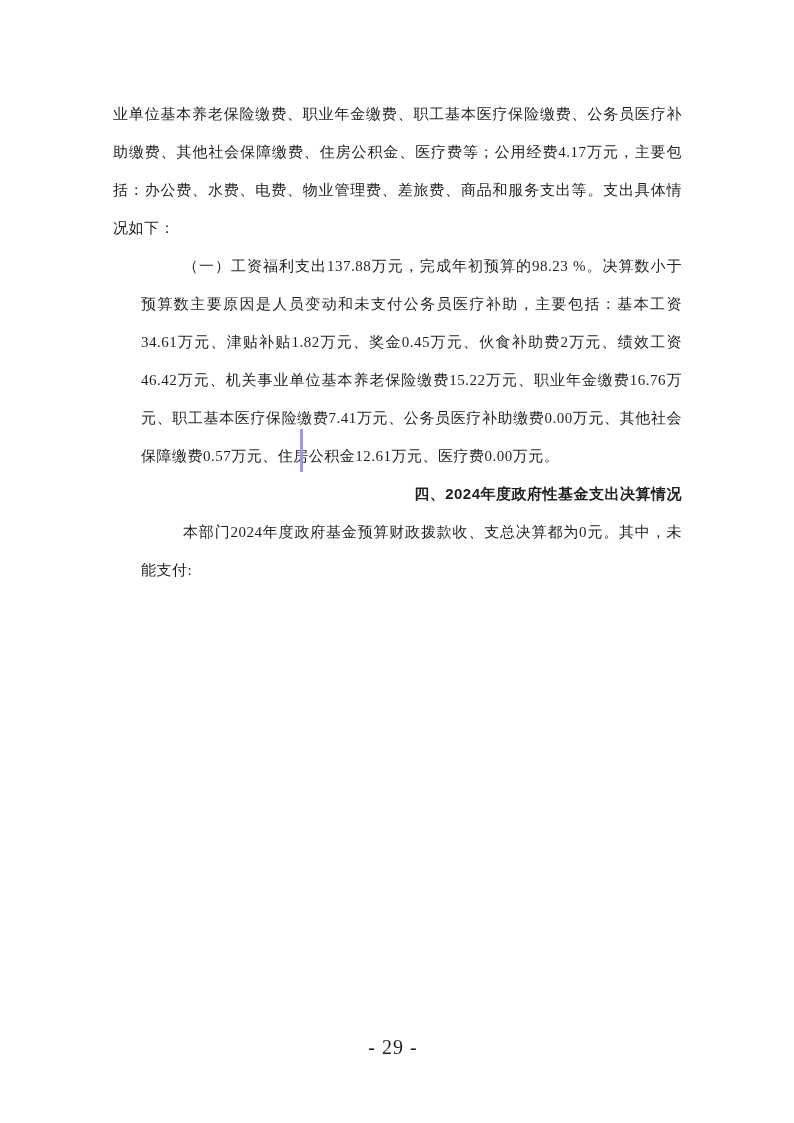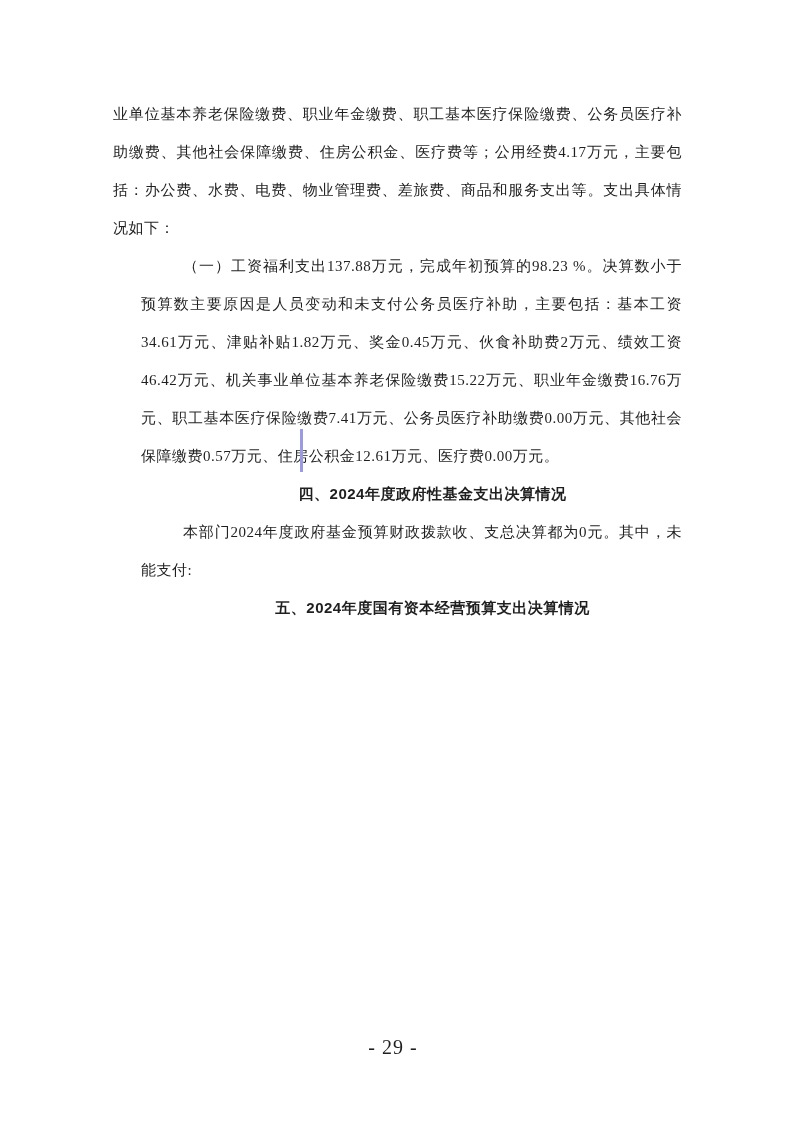--- a/index.html
+++ b/index.html
@@ -30,21 +30,21 @@
     text-justify: inter-ideograph;
     letter-spacing: 0.5px;
   }
   .content p.indent {
     text-indent: 42px;
     margin-left: 28px;
   }
   .content p.heading {
     font-family: "Liberation Sans", sans-serif;
     font-weight: bold;
-    text-align: center;
+    text-align: right;
     letter-spacing: 0.5px;
   }
   .caret {
     position: absolute;
     left: 300px;
     top: 429px;
     width: 3px;
     height: 43px;
     background: #9b9be4;
   }
@@ -61,19 +61,18 @@
 </style>
 </head>
 <body>
 
 <div class="page">
   <div class="content">
     <p class="para">业单位基本养老保险缴费、职业年金缴费、职工基本医疗保险缴费、公务员医疗补助缴费、其他社会保障缴费、住房公积金、医疗费等；公用经费4.17万元，主要包括：办公费、水费、电费、物业管理费、差旅费、商品和服务支出等。支出具体情况如下：</p>
     <p class="para indent">（一）工资福利支出137.88万元，完成年初预算的98.23 %。决算数小于预算数主要原因是人员变动和未支付公务员医疗补助，主要包括：基本工资34.61万元、津贴补贴1.82万元、奖金0.45万元、伙食补助费2万元、绩效工资46.42万元、机关事业单位基本养老保险缴费15.22万元、职业年金缴费16.76万元、职工基本医疗保险缴费7.41万元、公务员医疗补助缴费0.00万元、其他社会保障缴费0.57万元、住房公积金12.61万元、医疗费0.00万元。</p>
     <p class="heading indent">四、2024年度政府性基金支出决算情况</p>
     <p class="para indent">本部门2024年度政府基金预算财政拨款收、支总决算都为0元。其中，未能支付:</p>
-    <p class="heading indent">五、2024年度国有资本经营预算支出决算情况</p>
   </div>
 
   <div class="caret" style="background: rgb(155, 155, 228);"></div>
 
   <div class="footer">- 29 -</div>
 </div>
 
 </body></html>

